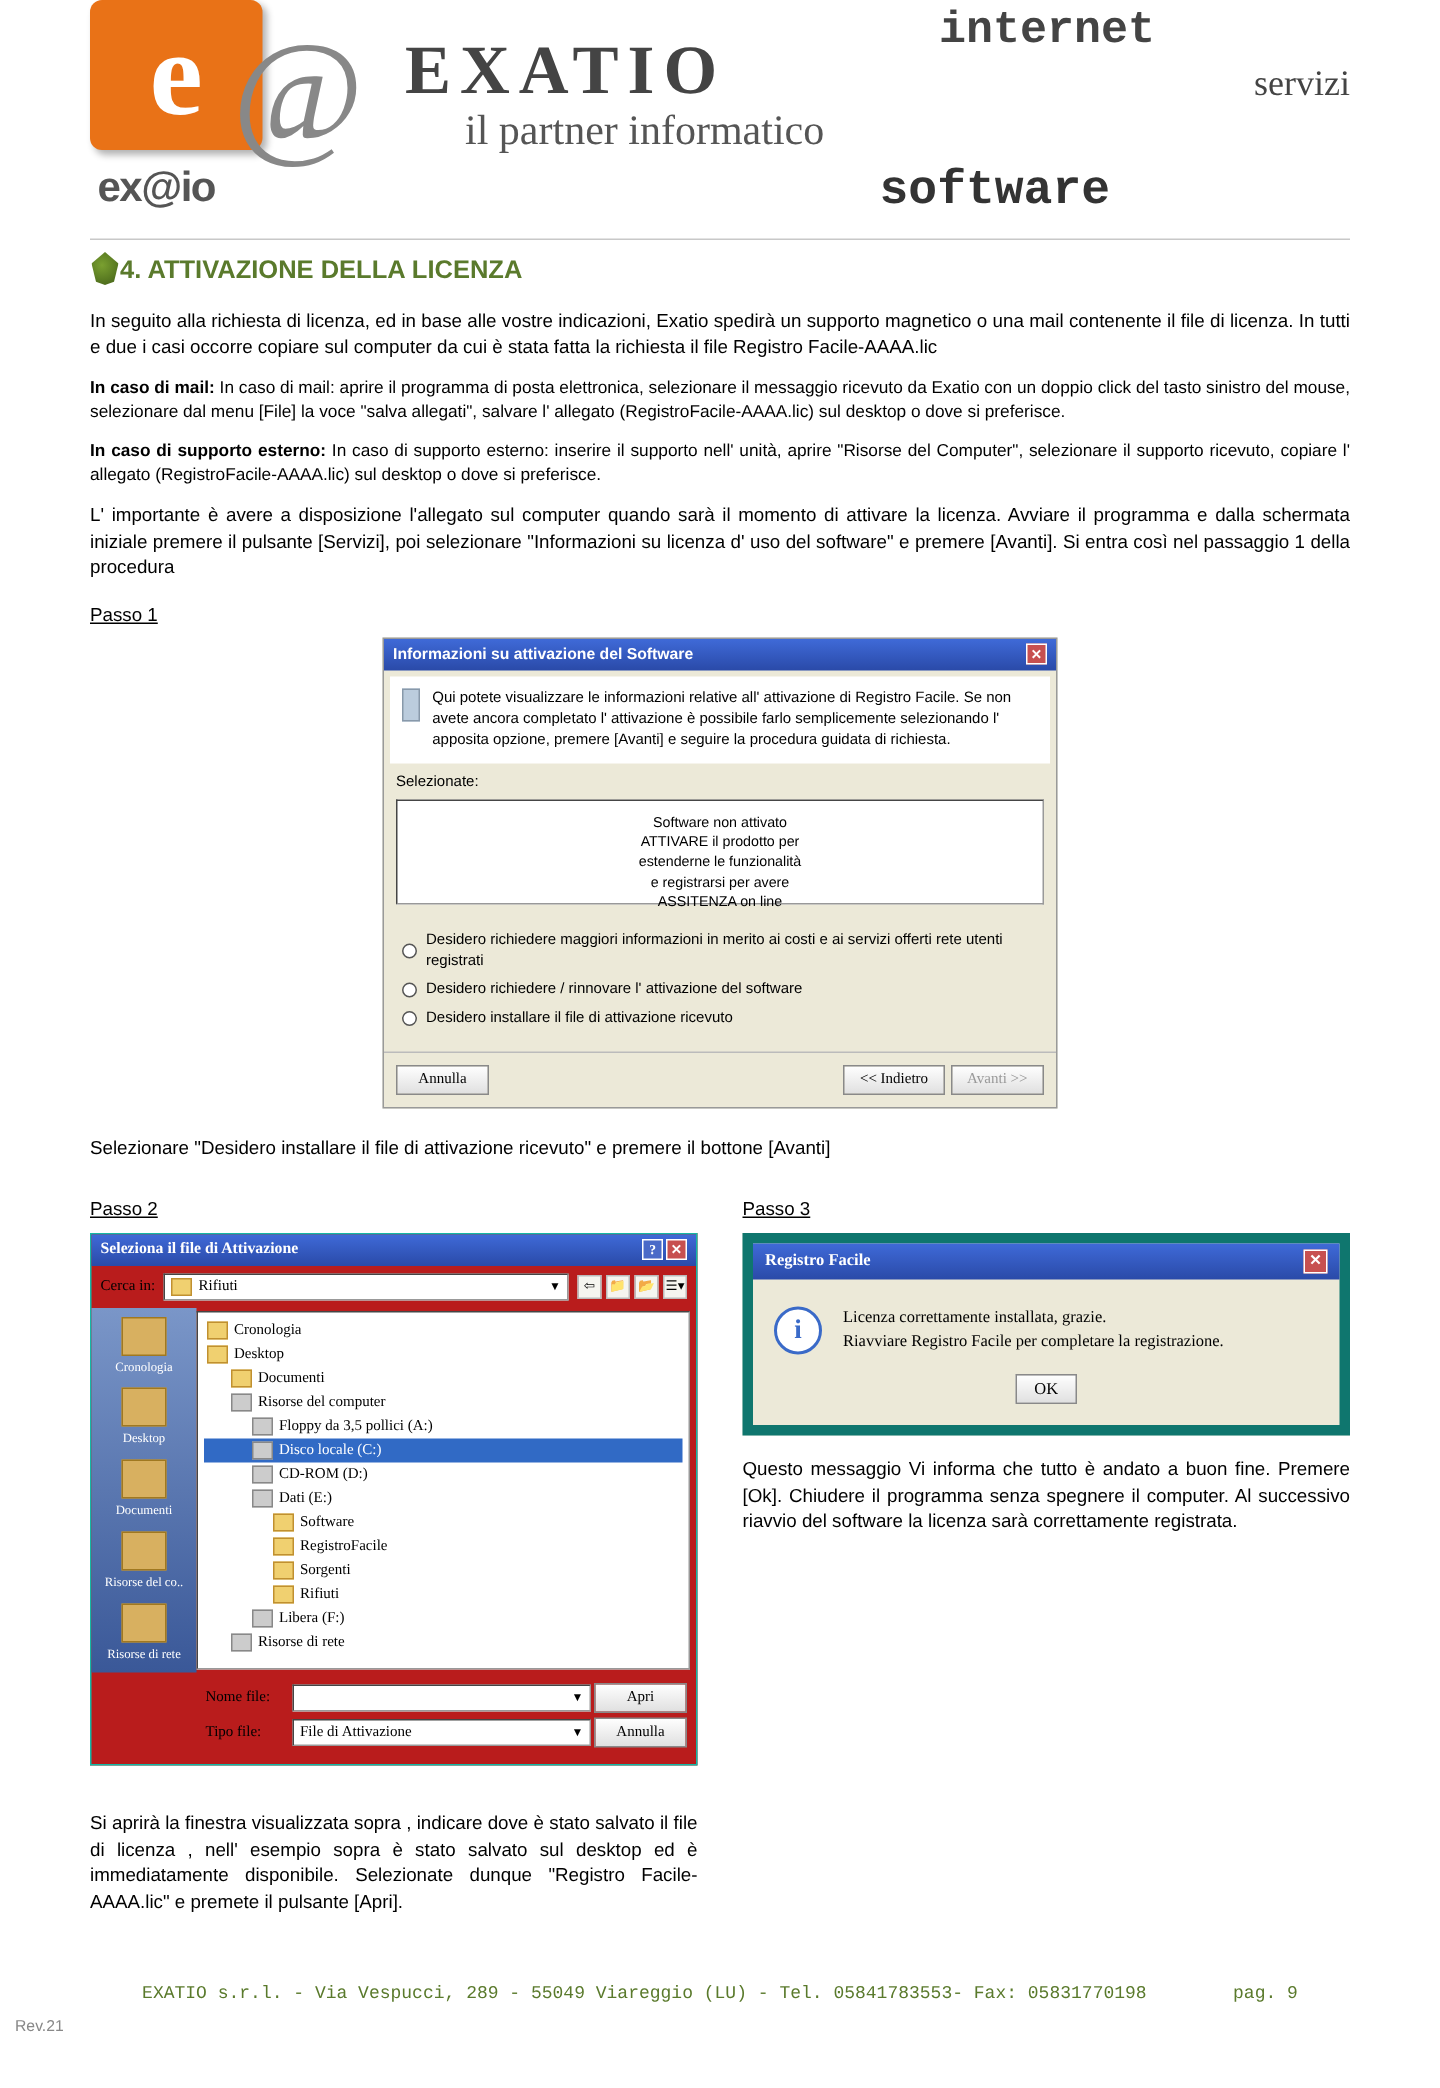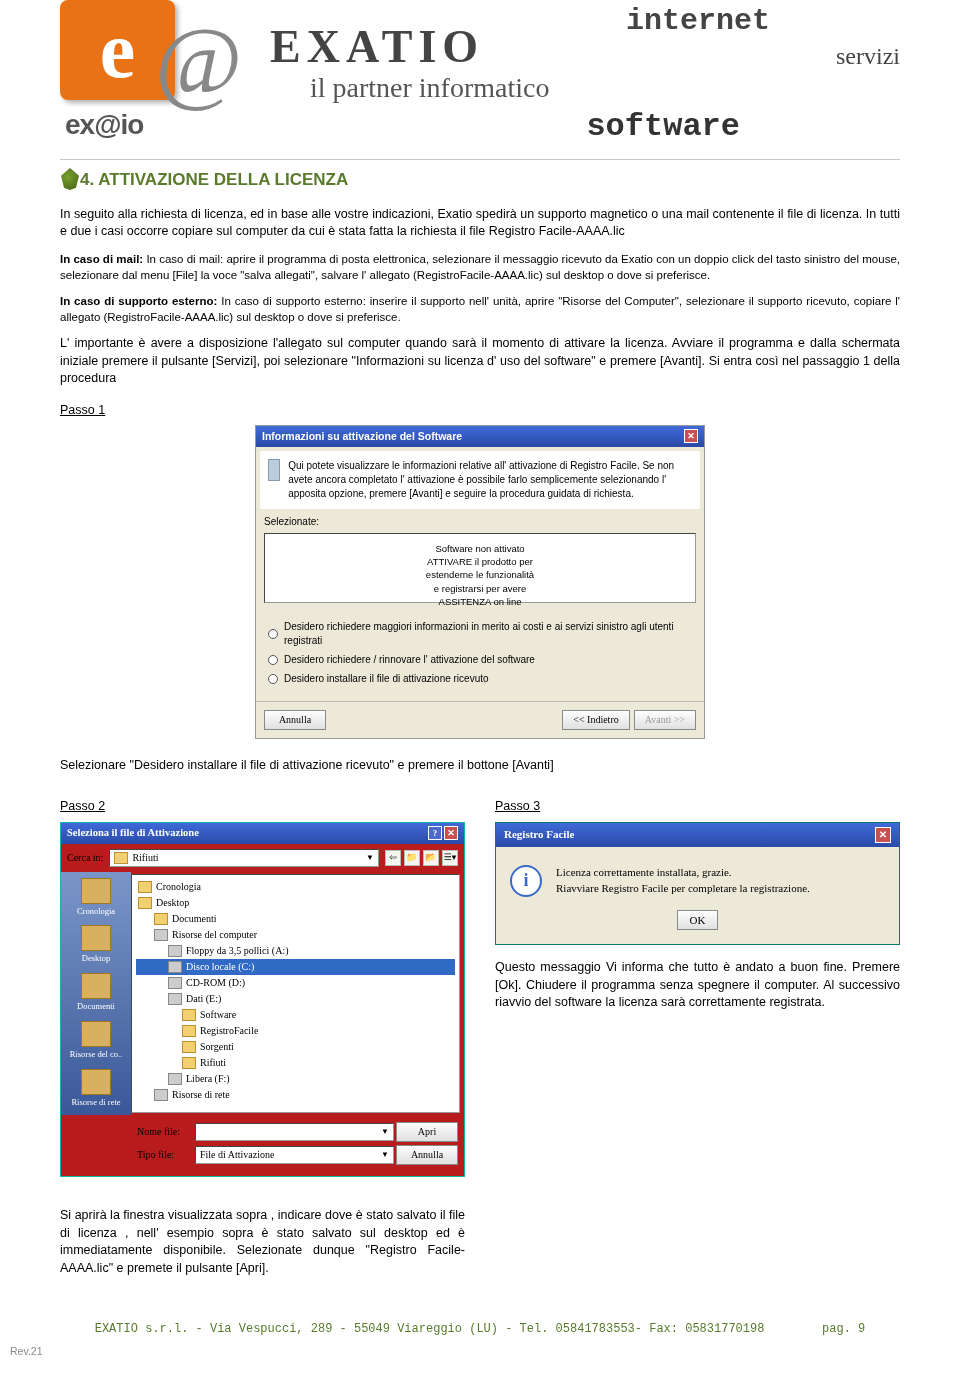--- a/index.html
+++ b/index.html
@@ -191,21 +191,21 @@
   .dlg2 .filelist .indent2{padding-left:32px;}
   .dlg2 .filelist .indent3{padding-left:46px;}
   .dlg2 .bottom { padding:4px 6px 8px 76px; }
   .dlg2 .brow { display:flex;align-items:center;gap:2px;margin:3px 0;font-size:10px;justify-content:flex-end;}
   .dlg2 .brow .bfield{flex:1;background:#fff;border:1px inset #999;height:18px;padding:1px 4px;display:flex;align-items:center;justify-content:space-between;}
   .dlg2 .brow .bfield .dd{font-size:8px;}
 
   
   .dlg3 {
     width: 100%;
-    border:1px solid #0f766e;
+    border:7px solid #0f766e;
     font-family:Tahoma; font-size:11px;
     background:#ece9d8;
   }
   .dlg3 .tbar {
     background: linear-gradient(#3f6ad8, #2a4aa8);
     color:#fff; padding:4px 8px; font-weight:bold;
     display:flex; justify-content:space-between; font-size:11px;
   }
   .dlg3 .tbar .xbtn{width:16px;height:16px;background:#c75050;border:1px solid #fff;display:flex;align-items:center;justify-content:center;font-size:10px;}
   .dlg3 .mbody { padding:18px 14px 10px 14px; display:flex; gap:14px; align-items:flex-start;}
@@ -268,21 +268,21 @@
       </div>
       <div class="lbl">Selezionate:</div>
       <div class="infobox" style="white-space:pre-line;">Software non attivato
 ATTIVARE il prodotto per
 estenderne le funzionalità
 e registrarsi per avere
 ASSITENZA on line</div>
       <div class="opts">
         <div class="opt">
           <span class="radio"></span>
-          <span>Desidero richiedere maggiori informazioni in merito ai costi e ai servizi sinistro agli utenti registrati</span>
+          <span>Desidero richiedere maggiori informazioni in merito ai costi e ai servizi offerti rete utenti registrati</span>
         </div>
         <div class="opt">
           <span class="radio"></span>
           <span>Desidero richiedere / rinnovare l' attivazione del software</span>
         </div>
         <div class="opt">
           <span class="radio"></span>
           <span>Desidero installare il file di attivazione ricevuto</span>
         </div>
       </div>

